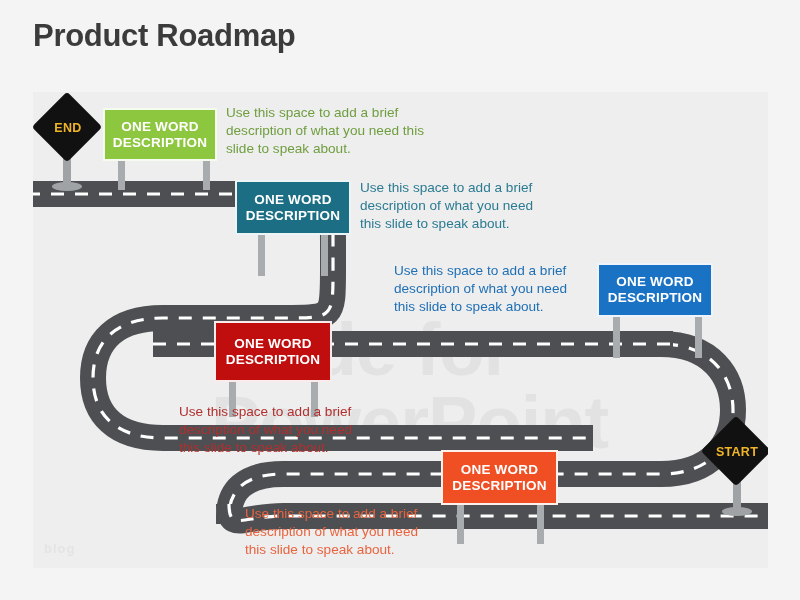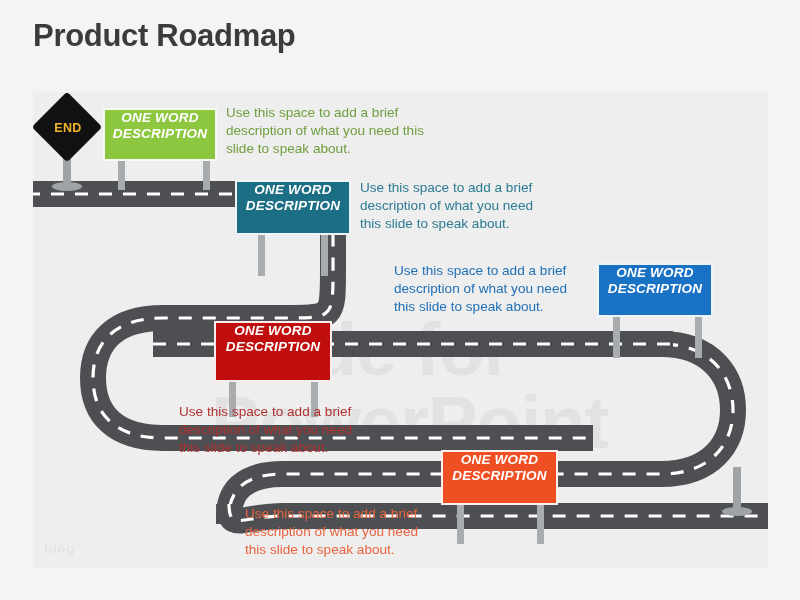--- a/index.html
+++ b/index.html
@@ -61,21 +61,21 @@
   .sign{
     position:absolute;z-index:4;
     display:flex;align-items:center;justify-content:center;
     box-sizing:border-box;
     text-align:center;
   }
   .sign .inner{
     width:100%;height:100%;
     box-sizing:border-box;
     border:2px solid rgba(255,255,255,0.92);
-    display:flex;justify-content:center;font-style:italic;
+    display:flex;align-items:center;justify-content:center;
   }
   .sign .txt{
     color:#ffffff;font-weight:bold;font-size:13.5px;line-height:1.18;
     letter-spacing:0.2px;
   }
   
   .diamond-wrap{position:absolute;z-index:4;}
   .diamond{
     width:50px;height:50px;background:#111111;
     transform:rotate(45deg);
@@ -174,20 +174,24 @@
     <div class="pole-base" style="left:19px;top:90px;"></div>
 
     <div class="pole" style="left:700px;top:375px;height:45px;"></div>
     <div class="pole-base" style="left:689px;top:415px;"></div>
 
     <div class="diamond-wrap" style="left:9px;top:10px;width:52px;height:52px;">
       <div class="diamond"></div>
       <div class="diamond-label">END</div>
     </div>
 
+    <div class="diamond-wrap" style="left:678px;top:334px;width:52px;height:52px;">
+      <div class="diamond"></div>
+      <div class="diamond-label">START</div>
+    </div>
 
     <div class="sign" style="left:70px;top:16px;width:114px;height:53px;background:#8dc63f;">
       <div class="inner">
         <div class="txt">
           <div>ONE WORD</div>
           <div>DESCRIPTION</div>
         </div>
       </div>
     </div>
     <div class="desc" style="left:193px;top:12px;width:215px;color:#6f9e3f;">Use this space to add a brief

